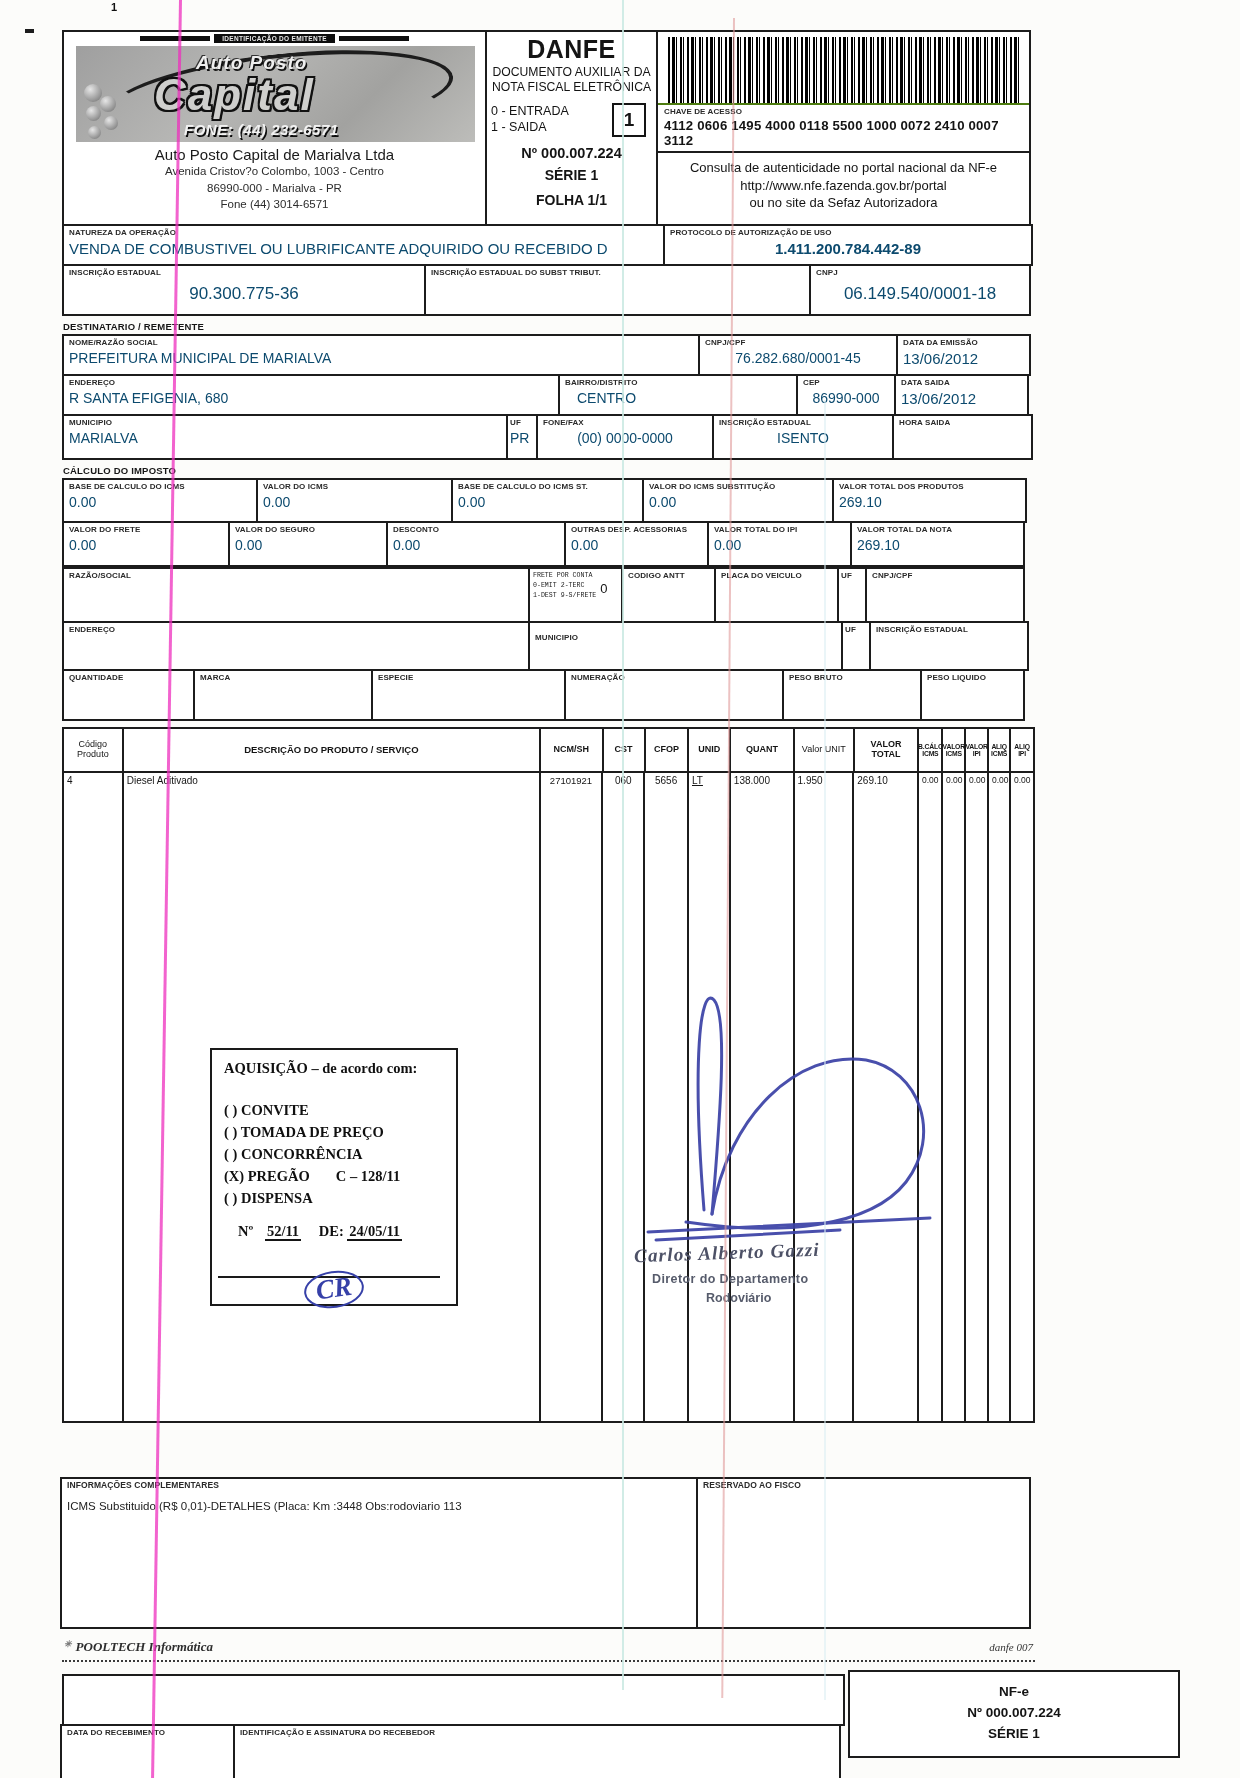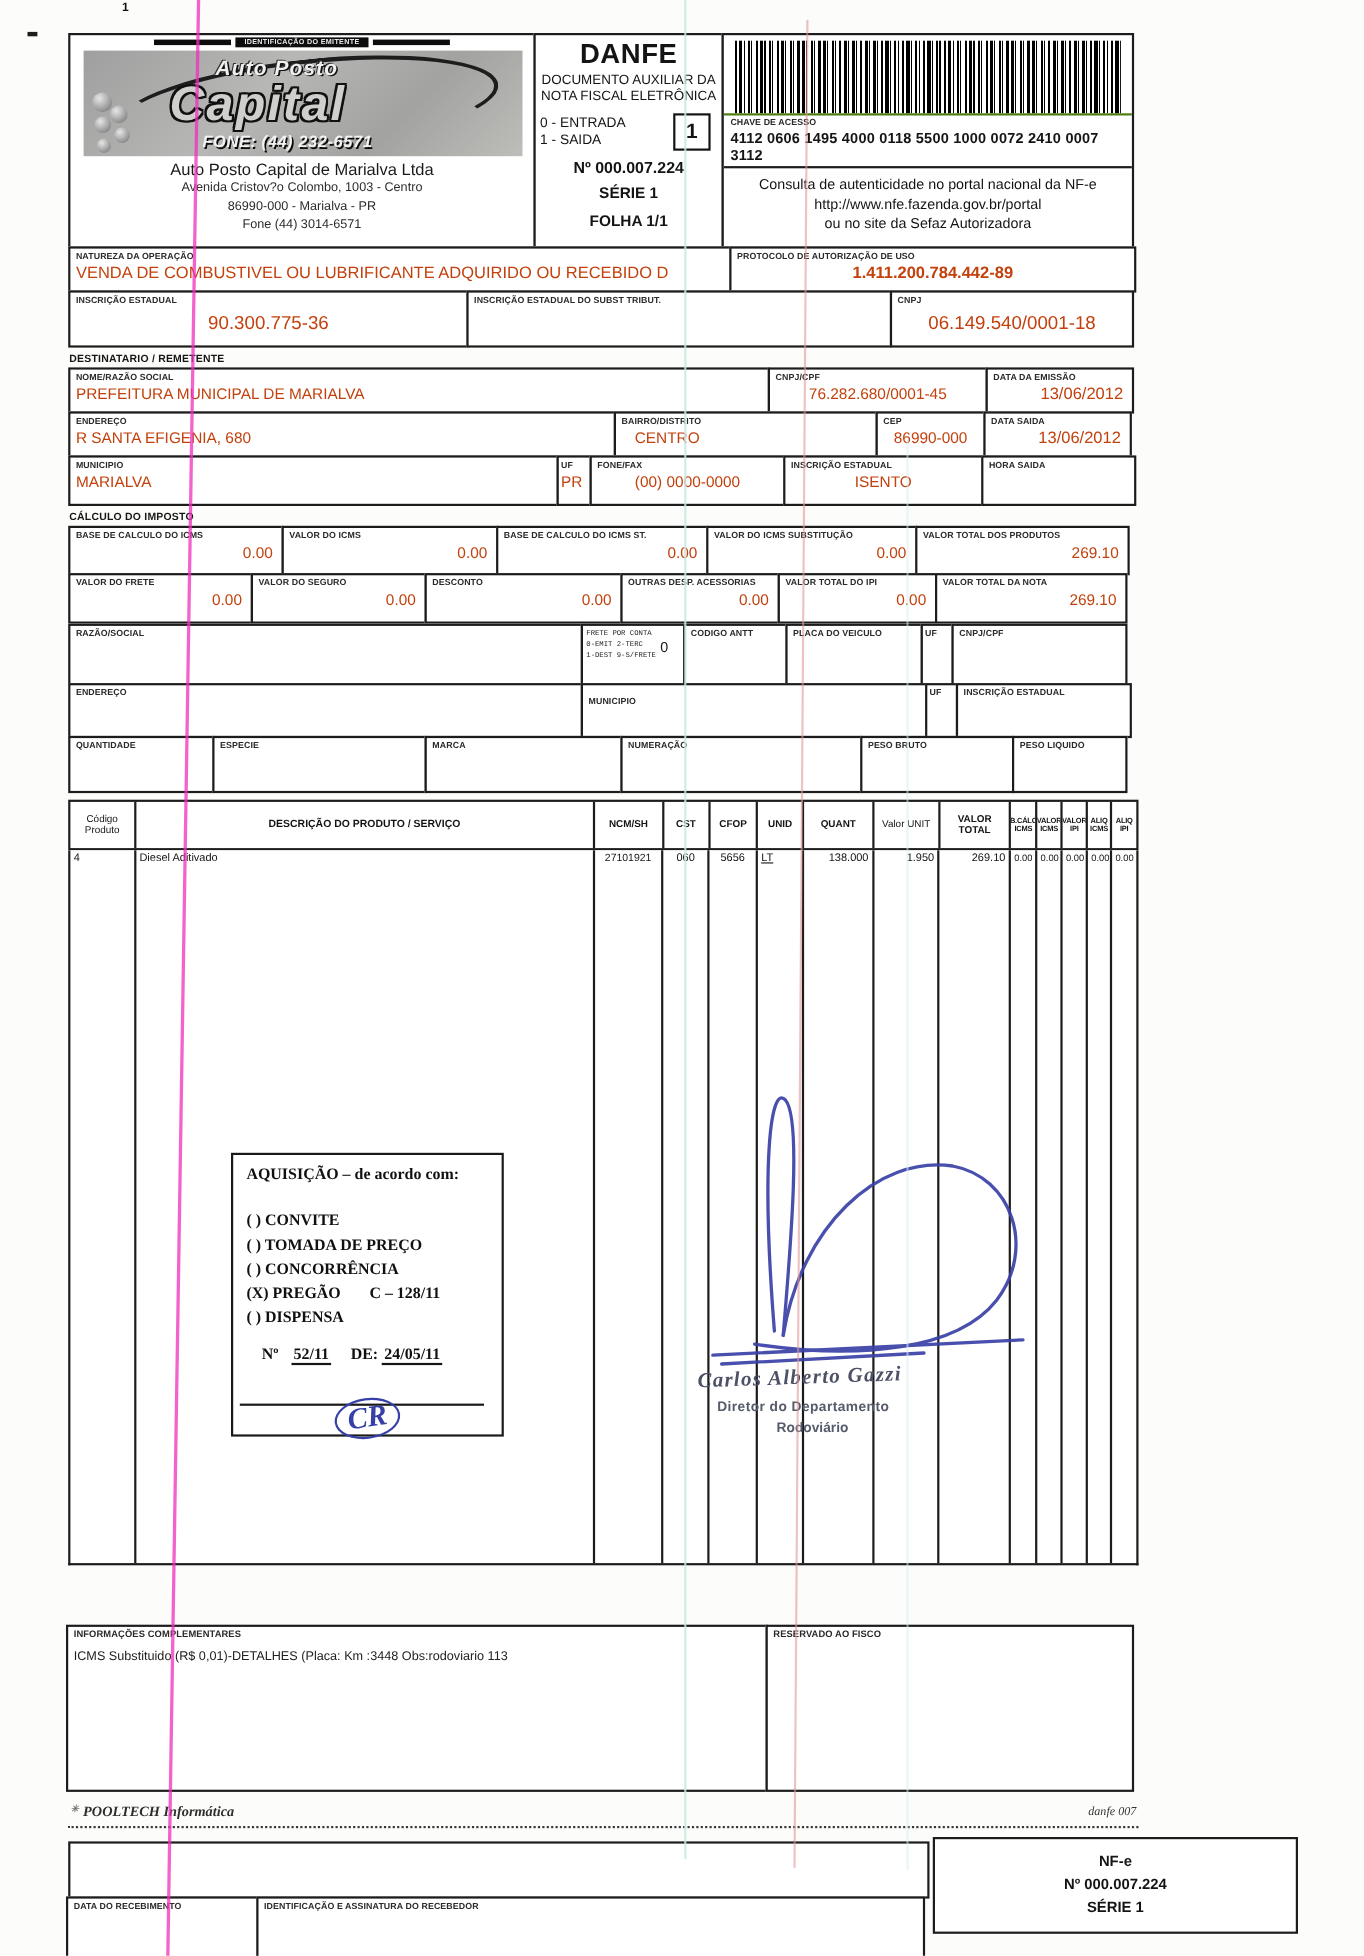--- a/index.html
+++ b/index.html
@@ -10,25 +10,25 @@
   }
   .doc{position:absolute;left:62px;top:30px;width:973px}
   .row{display:flex}
   .cell{
     border:2px solid #1c1c1c;margin-left:-2px;box-sizing:border-box;
     background:#fff;padding:2px 5px 1px 5px;position:relative;overflow:hidden;
   }
   .row .cell:first-child{margin-left:0}
   .mt{margin-top:-2px}
   .lab{font-size:8px;font-weight:bold;color:#2a2a2a;line-height:1.15;letter-spacing:.1px}
-  .val{font-size:14px;color:#c2410c;line-height:1.3;margin-top:2px}
+  .val{font-size:14px;color:#0c4a6e;line-height:1.3;margin-top:2px}
   .val.big{font-size:17px;margin-top:6px}
   .val.bold{font-weight:bold}
   .ctr{text-align:center}
-  .rgt{text-align:right;padding-right:3px}
+  .rgt{text-align:left;padding-right:3px}
   .sect{font-size:9.5px;font-weight:bold;color:#161616;margin:5px 0 2px 1px;letter-spacing:.2px}
   
   .hdr{height:196px}
   .emitente{width:425px;padding:0}
   .emit-strip{display:flex;align-items:center;justify-content:center;gap:4px;margin-top:2px}
   .emit-strip .bar{height:5px;background:#0d0d0d;flex:0 0 70px}
   .emit-strip .txt{font-size:6.5px;font-weight:bold;background:#0d0d0d;color:#e8e8e8;padding:1px 8px;letter-spacing:.3px}
   .logo{
     position:relative;margin:3px 10px 4px 12px;height:96px;overflow:hidden;
     background:linear-gradient(135deg,#9f9f9f 0%,#b7b7b5 40%,#a2a2a0 70%,#bdbdba 100%);
@@ -358,25 +358,25 @@
     </div>
     <div class="cell" style="width:160px;height:50px">
       <div class="lab">INSCRIÇÃO ESTADUAL</div>
     </div>
   </div>
 
   <div class="row mt">
     <div class="cell" style="width:133px;height:52px">
       <div class="lab">QUANTIDADE</div>
     </div>
+    <div class="cell" style="width:180px;height:52px">
+      <div class="lab">MARCA</div>
+    </div>
     <div class="cell" style="width:195px;height:52px">
       <div class="lab">ESPECIE</div>
-    </div>
-    <div class="cell" style="width:180px;height:52px">
-      <div class="lab">MARCA</div>
     </div>
     <div class="cell" style="width:220px;height:52px">
       <div class="lab">NUMERAÇÃO</div>
     </div>
     <div class="cell" style="width:140px;height:52px">
       <div class="lab">PESO BRUTO</div>
     </div>
     <div class="cell" style="width:105px;height:52px">
       <div class="lab">PESO LIQUIDO</div>
     </div>

